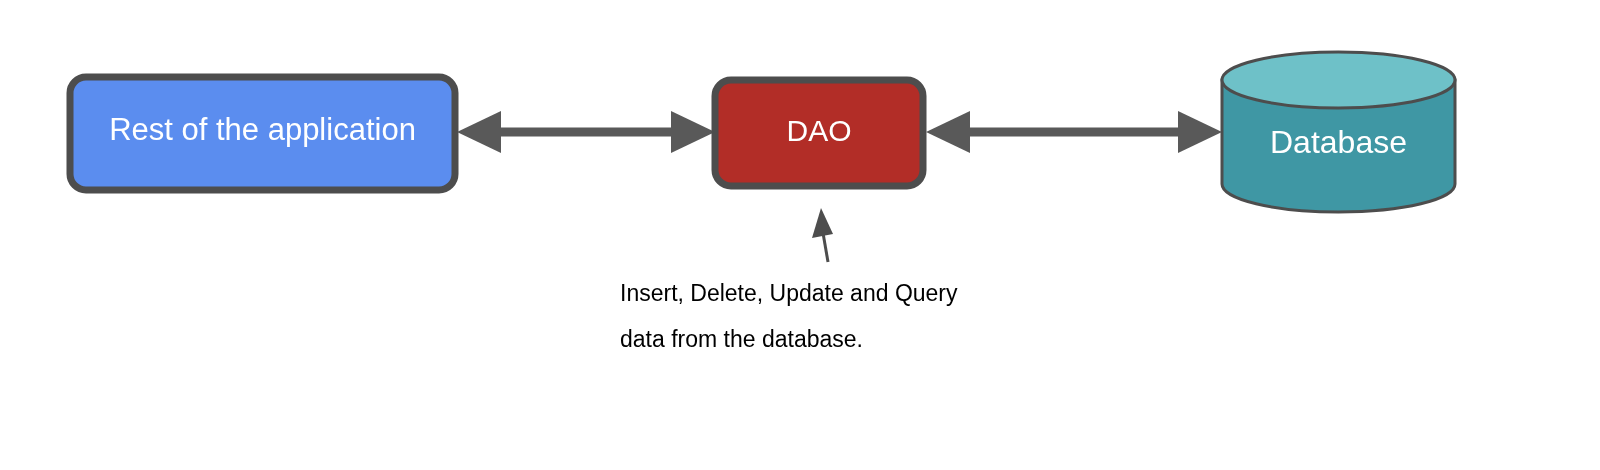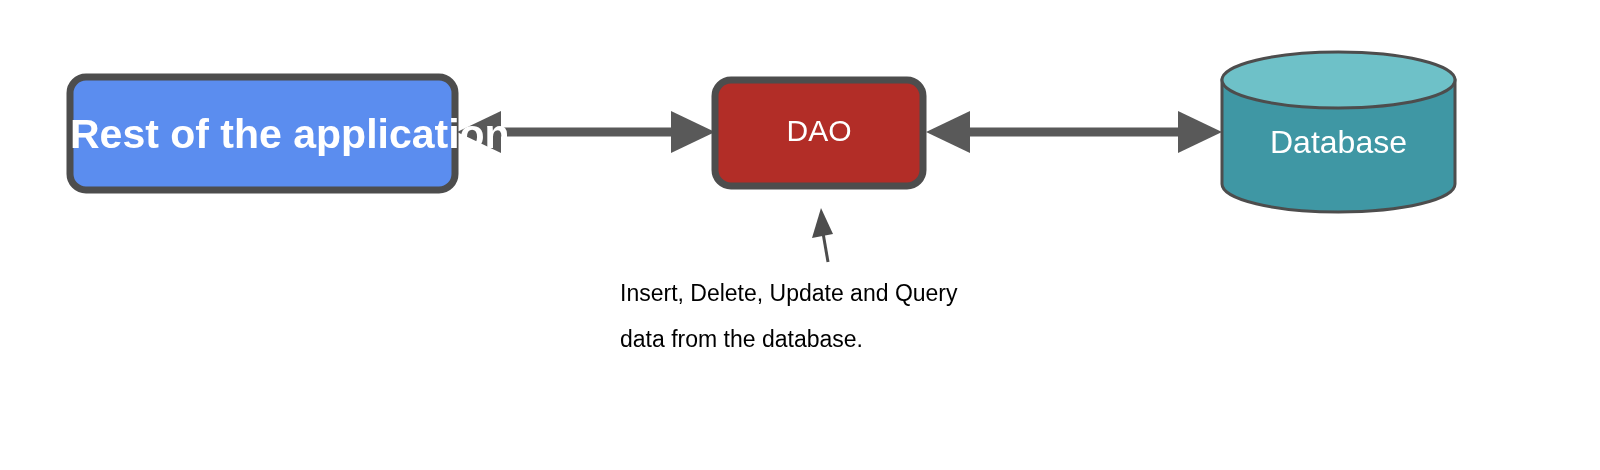--- a/index.html
+++ b/index.html
@@ -34,22 +34,21 @@
     font-weight: 400;
     white-space: nowrap;
     text-align: center;
     pointer-events: none;
     line-height: 1;
   }
   #app-box-label {
     left: 70px;
     top: 114px;
     width: 385px;
-    font-size: 41px;
-    font-weight: bold;
+    font-size: 31px;
   }
   #dao-box-label {
     left: 715px;
     top: 116px;
     width: 208px;
     font-size: 30px;
   }
   #database-label {
     left: 1222px;
     top: 126px;

